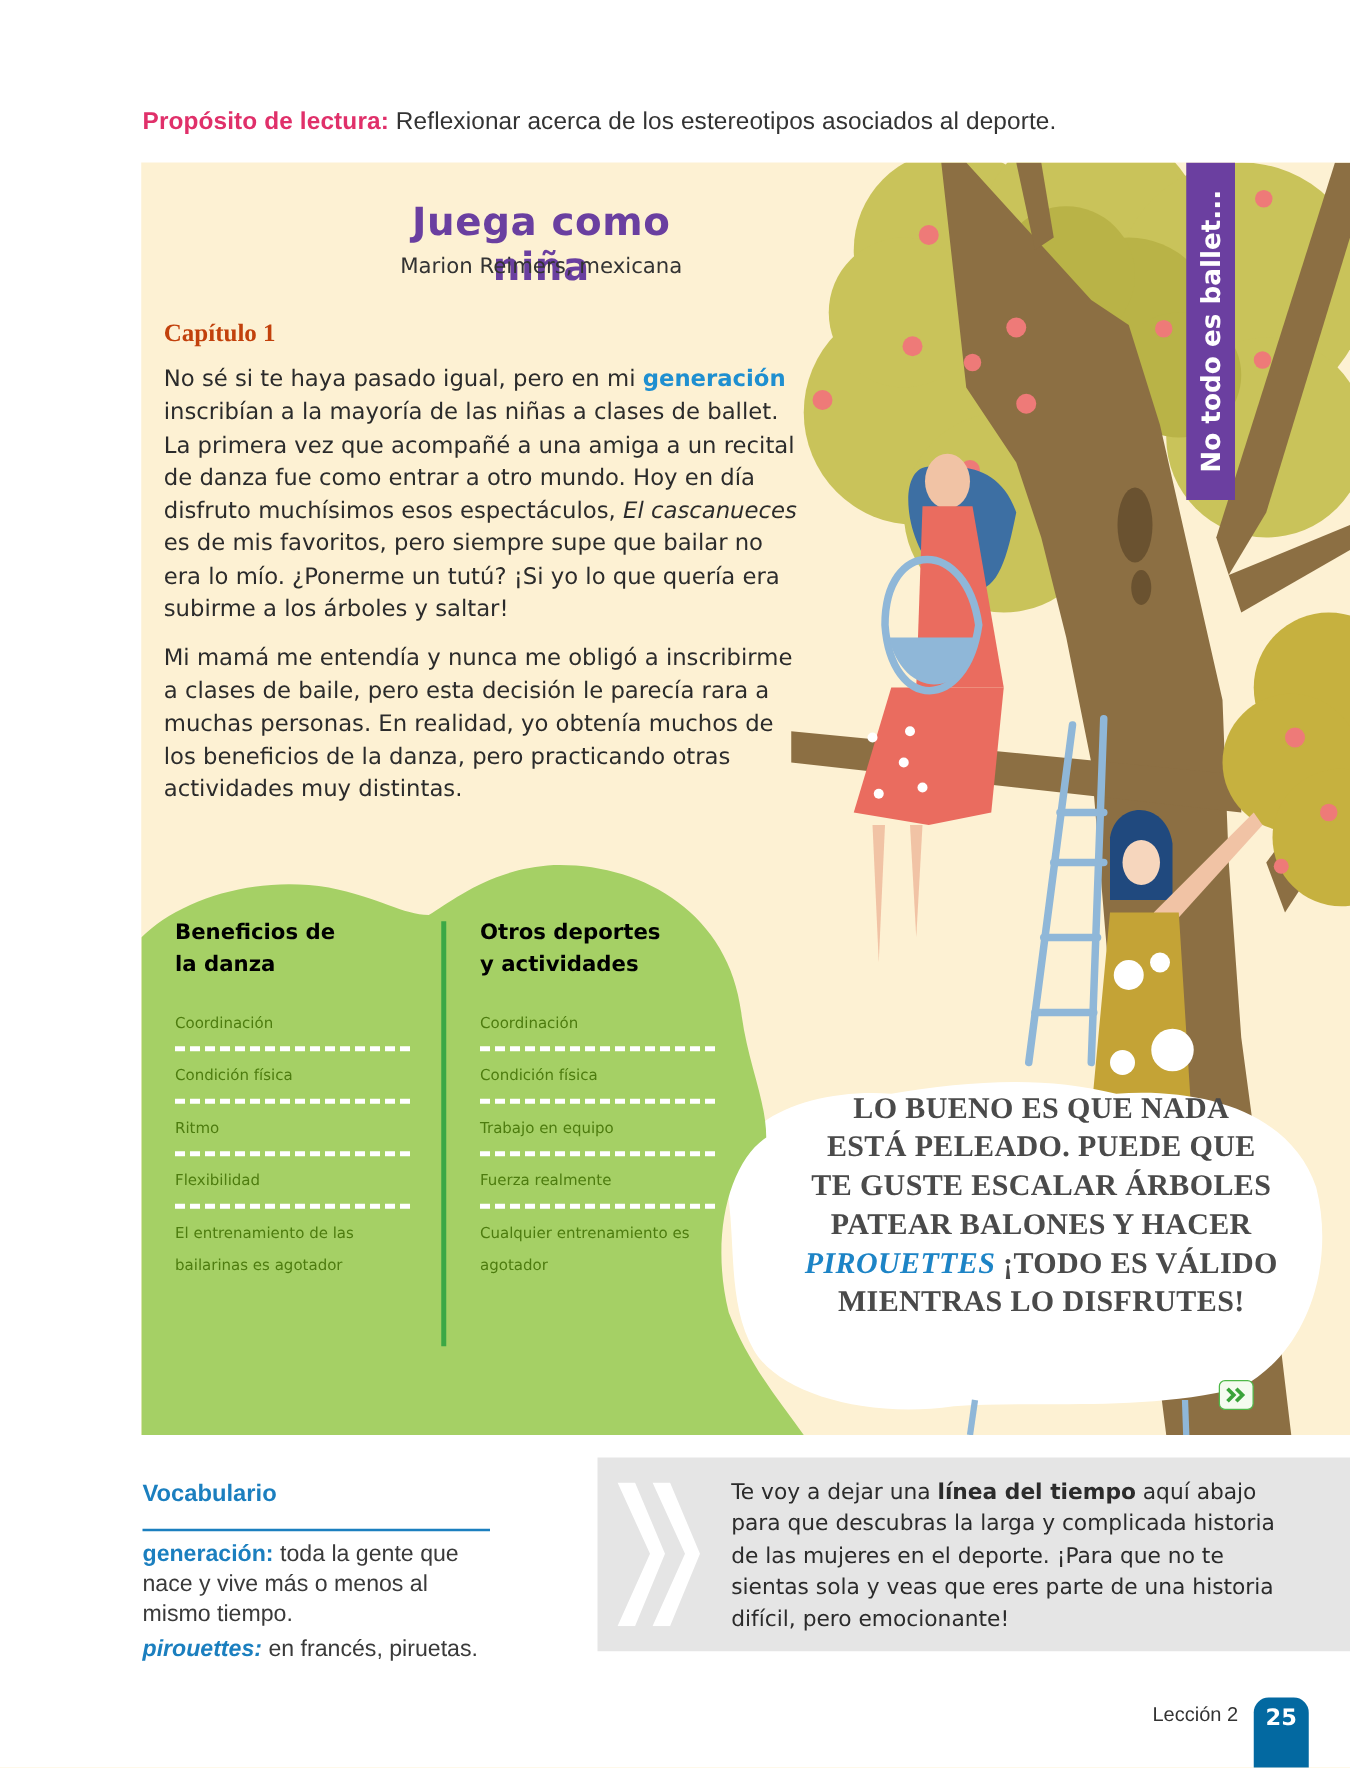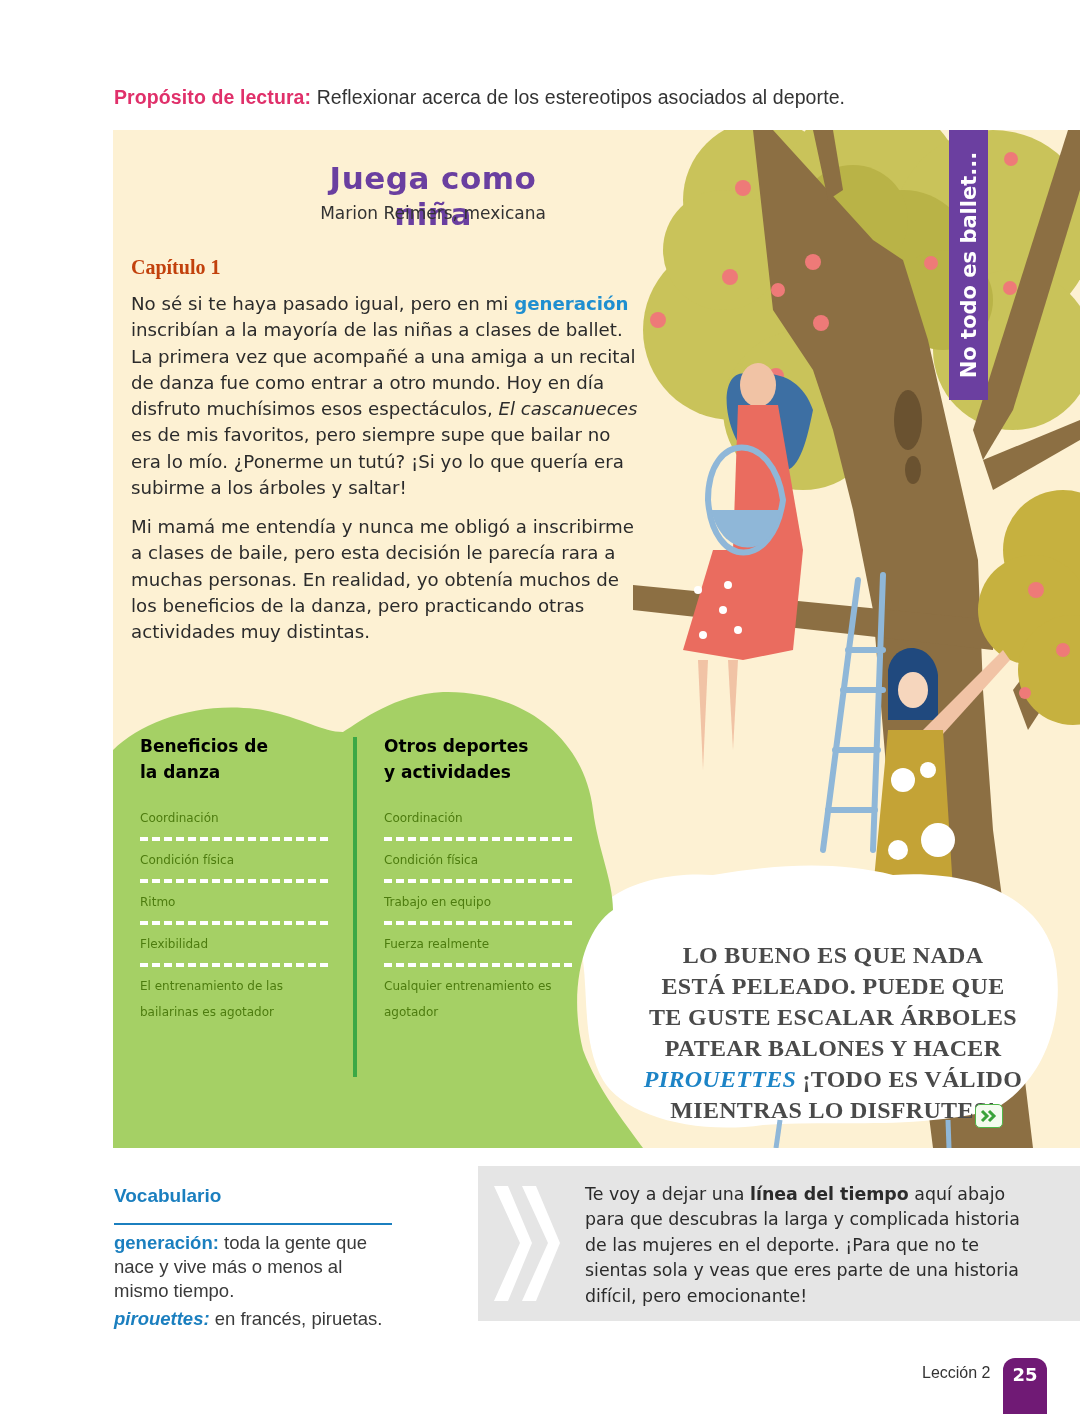--- a/index.html
+++ b/index.html
@@ -61,21 +61,21 @@
   .col .item {
     font-size: 12px; line-height: 26px; color: #4d7c0f; padding: 6px 0 6px 0;
     font-family: "DejaVu Sans", sans-serif; width: 188px;
   }
   .col .item.dashed { border-bottom: 4px dashed #ffffff; padding-bottom: 6px; }
   .divider {
     position: absolute; left: 240px; top: 607px; width: 4px; height: 340px; background: #3ba845;
   }
 
   .speech {
-    position: absolute; left: 500px; top: 810px; width: 440px; text-align: center;
+    position: absolute; left: 500px; top: 742px; width: 440px; text-align: center;
     font-family: "Liberation Serif", serif; font-weight: bold; font-size: 24px;
     line-height: 31px; color: #4a4a4a; letter-spacing: 0.3px;
   }
   .speech .pir { color: #1d84c6; font-style: italic; }
   .next-btn {
     position: absolute; left: 862px; top: 974px; width: 26px; height: 22px;
     border: 1.5px solid #4fb848; border-radius: 5px; background: #f4fbef;
     display: flex; align-items: center; justify-content: center;
   }
 
@@ -96,21 +96,21 @@
     position: absolute; left: 107px; top: 16px; width: 450px; font-size: 17.4px; line-height: 25.4px;
     color: #2b2b2b; font-family: "DejaVu Sans", sans-serif;
   }
   .note .text b { font-weight: bold; }
 
   .footer-label {
     position: absolute; left: 922px; top: 1364px; font-size: 16px; color: #333;
     font-family: "Liberation Sans", sans-serif;
   }
   .page-num {
-    position: absolute; left: 1003px; top: 1358px; width: 44px; height: 56px; background: #701a75;
+    position: absolute; left: 1003px; top: 1358px; width: 44px; height: 56px; background: #0369a1;
     border-radius: 12px 12px 0 0; color: #fff; font-weight: bold; font-size: 18px; text-align: center;
     padding-top: 6px; box-sizing: border-box; font-family: "DejaVu Sans", sans-serif;
   }
 </style>
 </head>
 <body>
 
 <div class="purpose">
   <span class="label">Propósito de lectura:</span><span> Reflexionar acerca de los estereotipos asociados al deporte.</span>
 </div>

